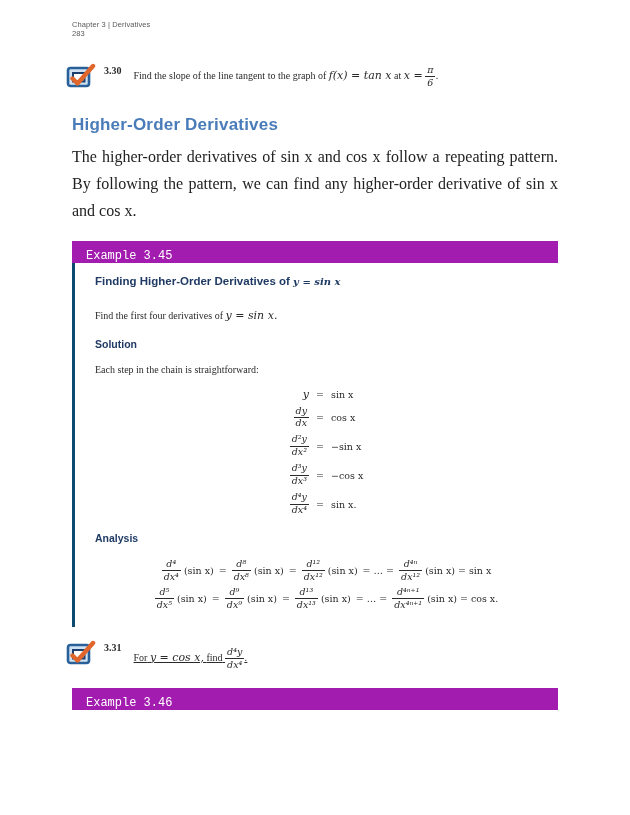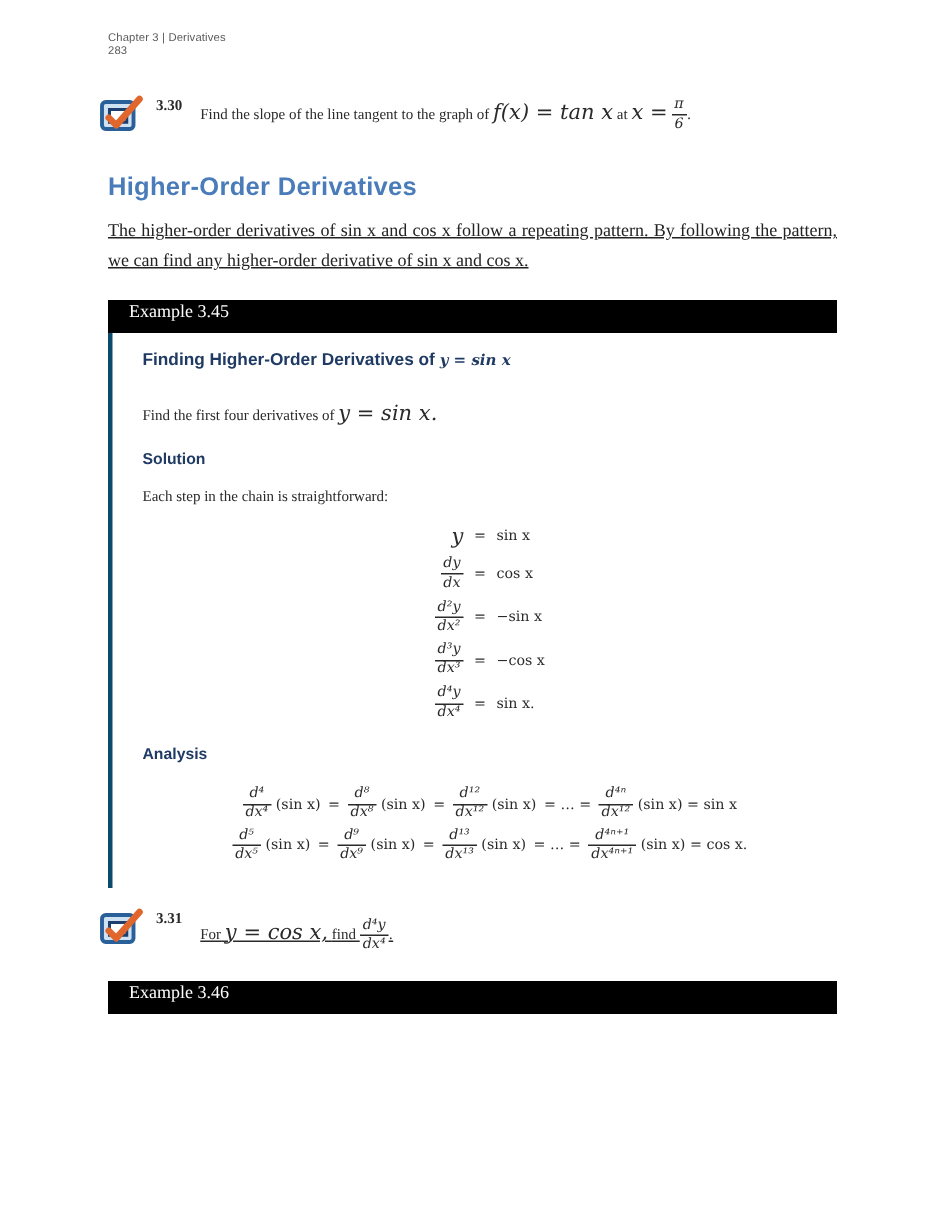--- a/index.html
+++ b/index.html
@@ -24,43 +24,43 @@
   .cp-num{font-weight:bold;font-size:10px;margin-top:3px;margin-right:12px;white-space:nowrap;}
   .cp-text{font-size:10px;margin-top:3px;line-height:1.5;}
   .cp-text.low{margin-top:8px;text-decoration:underline;}
 
   
   h1.section{
     font-family:"Liberation Sans", sans-serif;font-weight:bold;
     font-size:17px;color:#4a7cb9;margin:26px 0 8px 0;letter-spacing:.2px;
   }
   p.body{
-    font-size:12px;line-height:1.7;text-align:justify;margin:0 0 0 0;color:#222;text-decoration:underline;
+    font-size:16px;line-height:1.7;text-align:justify;margin:0 0 0 0;color:#222;
   }
 
   
   .example{margin-top:16px;}
   .ex-bar{
-    background:#000000;color:#ffffff;height:22px;display:flex;align-items:flex-start;
-    font-family:Liberation Serif, serif;font-size:12px;padding-left:14px;
+    background:#a21caf;color:#ffffff;height:22px;display:flex;align-items:flex-end;
+    font-family:Liberation Mono, monospace;font-size:12px;padding-left:14px;
   }
   .ex-body{border-left:3px solid #0c4a6e;padding:10px 0 16px 20px;}
   .ex-title{
     font-family:"Liberation Sans", sans-serif;font-weight:bold;font-size:11.5px;
     color:#1f3a63;margin:2px 0 0 0;
   }
   .subhead{
     font-family:"Liberation Sans", sans-serif;font-weight:bold;font-size:10.5px;
     color:#1f3a63;margin:16px 0 5px 0;
   }
   .ex-problem{font-size:10px;margin-top:22px;}
   .plain{font-size:10px;line-height:1.6;margin-top:12px;}
 
   
-  .mi{font-family:"DejaVu Serif", serif;font-style:italic;font-size:14px;}
+  .mi{font-family:"DejaVu Serif", serif;font-style:italic;font-size:11px;}
   .mr{font-family:"DejaVu Serif", serif;font-style:normal;font-size:9.5px;}
   .mathb{font-family:"DejaVu Serif", serif;font-style:italic;font-weight:bold;color:#1f3a63;font-size:10px;}
   .frac{display:inline-block;text-align:center;vertical-align:middle;font-family:"DejaVu Serif", serif;font-style:italic;font-size:9.5px;line-height:1.15;}
   .frac .fn{display:block;border-bottom:0.8px solid #2a2a2a;padding:0 2px 0.5px 2px;}
   .frac .fd{display:block;padding:0.5px 2px 0 2px;}
 
   
   .eq-stack{width:fit-content;margin:10px auto 0 auto;display:grid;grid-template-columns:auto 22px auto;row-gap:5px;align-items:center;}
   .eq-lhs{text-align:right;justify-self:end;}
   .eq-eq{text-align:center;font-family:"DejaVu Serif", serif;font-size:9.5px;}

